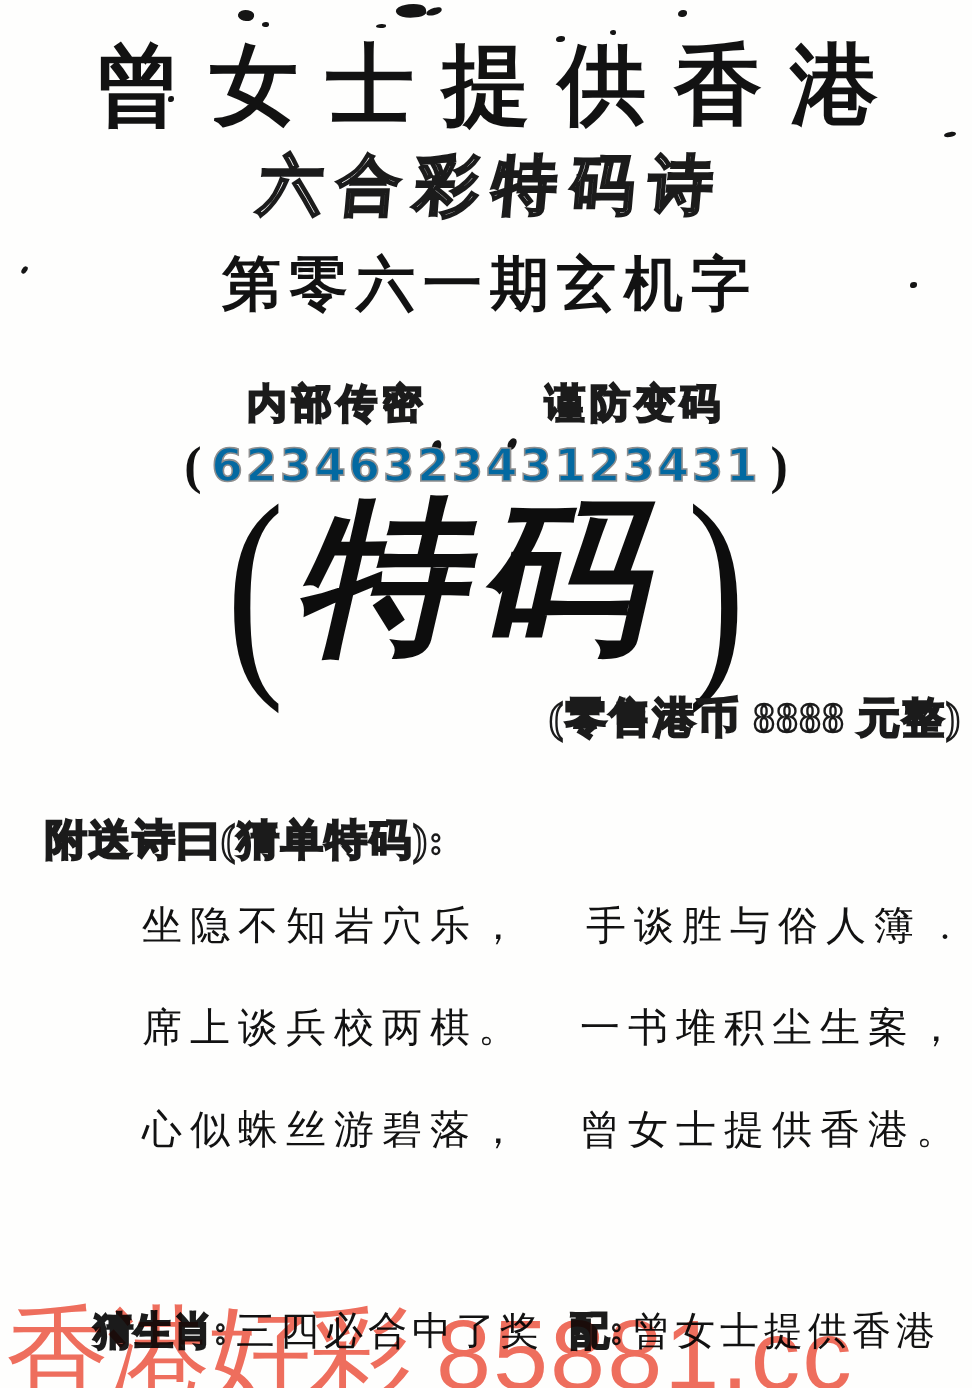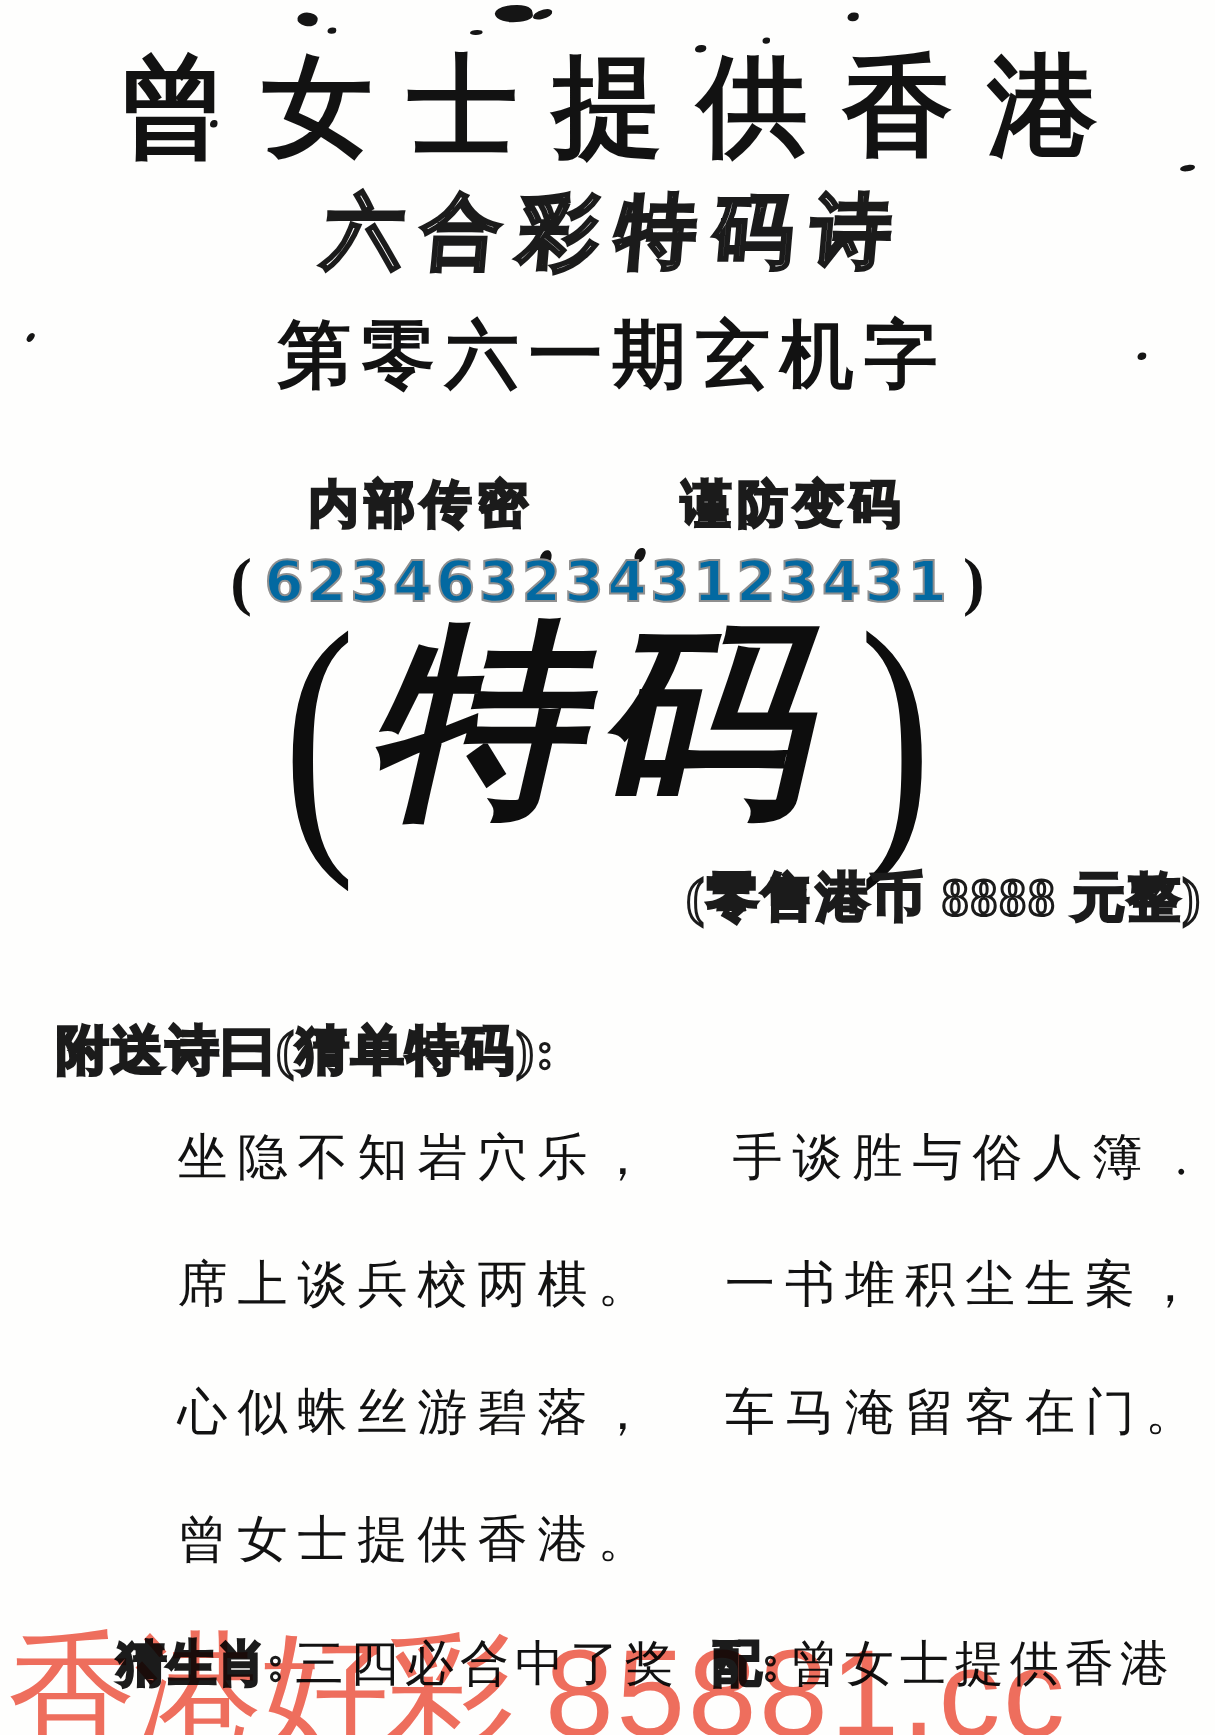--- a/index.html
+++ b/index.html
@@ -174,21 +174,20 @@
   <div class="abs price ol">(零售港币 8888 元整)</div>
 
   <div class="abs poem-intro ol">附送诗曰(猜单特码):</div>
 
   <div class="abs poem">
     <span>坐隐不知岩穴乐，</span>
     <span>手谈胜与俗人簿 .</span>
     <span>席上谈兵校两棋。</span>
     <span>一书堆积尘生案，</span>
     <span>心似蛛丝游碧落，</span>
-    <span>车马淹留客在门。</span>
     <span>曾女士提供香港。</span>
   </div>
 
   <div class="abs footer-line">
     <span class="ol lbl">猜生肖:</span>
     <span>三四必合中了奖</span>
     <span class="gap"></span>
     <span class="ol lbl">配:</span>
     <span>曾女士提供香港</span>
   </div>

